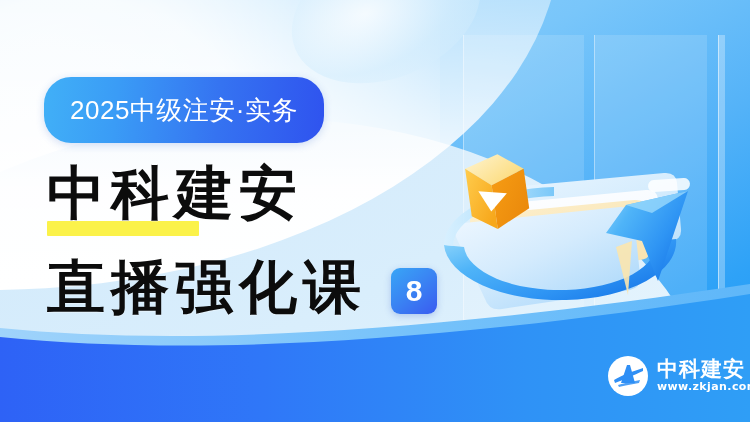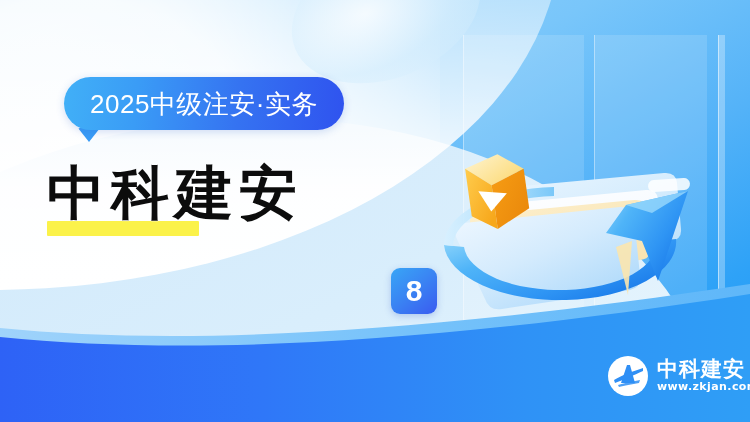--- a/index.html
+++ b/index.html
@@ -44,22 +44,22 @@
   .panel{background:rgba(255,255,255,.14);border-left:1px solid rgba(255,255,255,.40);}
   .panel-a{left:463px;top:35px;width:120px;height:318px;}
   .panel-b{left:594px;top:35px;width:112px;height:300px;}
   .panel-c{left:718px;top:35px;width:6px;height:270px;background:rgba(255,255,255,.30);border-left:1px solid rgba(255,255,255,.5);}
 
   
   .wave{position:absolute;left:0;bottom:0;width:750px;height:140px;}
 
   
   #pill{
-    position:absolute;left:64px;top:77px;
-    height:53px;padding:0 26px;
+    position:absolute;left:44px;top:77px;
+    height:66px;padding:0 26px;
     display:flex;align-items:center;
     border-radius:27px;
     background:linear-gradient(96deg,#41b0f7 0%,#3a9cf6 26%,#3573f1 62%,#2f53ef 100%);
     box-shadow:0 2px 9px rgba(40,90,200,.20);
   }
   #pill .pill-text{
     color:#fff;font-size:26px;letter-spacing:.5px;
     font-family:"Liberation Sans","DejaVu Sans",sans-serif;
     white-space:nowrap;line-height:1;
   }
@@ -236,20 +236,21 @@
     <path d="M0 55 C 190 74 430 62 750 12 L750 140 L0 140 Z" fill="url(#gWaveDeep)"></path>
   </svg>
 
   <div id="pill-tail"></div>
   <div id="pill">
     <span class="pill-text">2025中级注安·实务</span>
   </div>
 
   <div id="hl-bar"></div>
   <div class="headline" id="line1">中科建安</div>
+  <div class="headline" id="line2">直播强化课</div>
 
   <div id="num-chip">
     <span>8</span>
   </div>
 
   <div id="logo">
     <svg id="logo-mark" viewBox="0 0 40 40">
       <circle cx="20" cy="20" r="20" fill="#ffffff"></circle>
       <path d="M13 27 L19 9 L22 9 L27 27 Z" fill="#2f8ff5"></path>
       <path d="M6 24 C 14 19 26 15 35 12 L35 15 C 26 19 15 24 7 27 Z" fill="#2f8ff5"></path>

